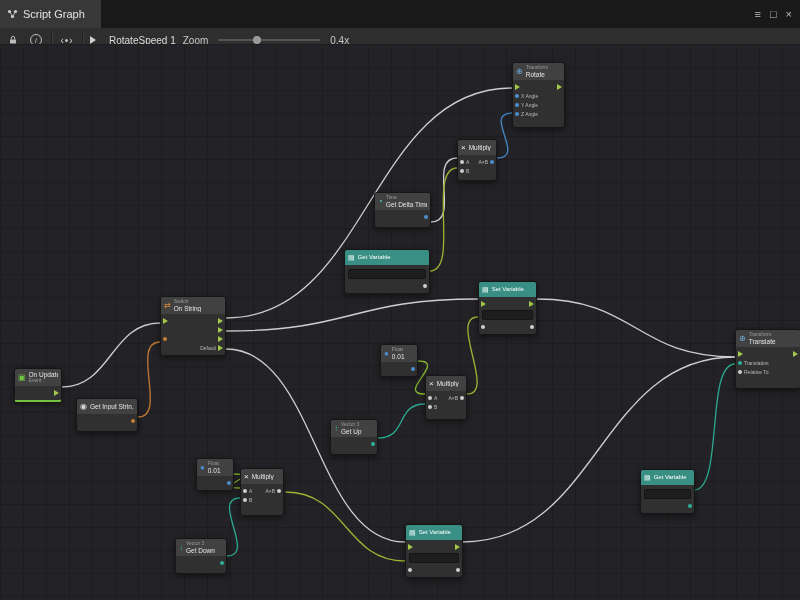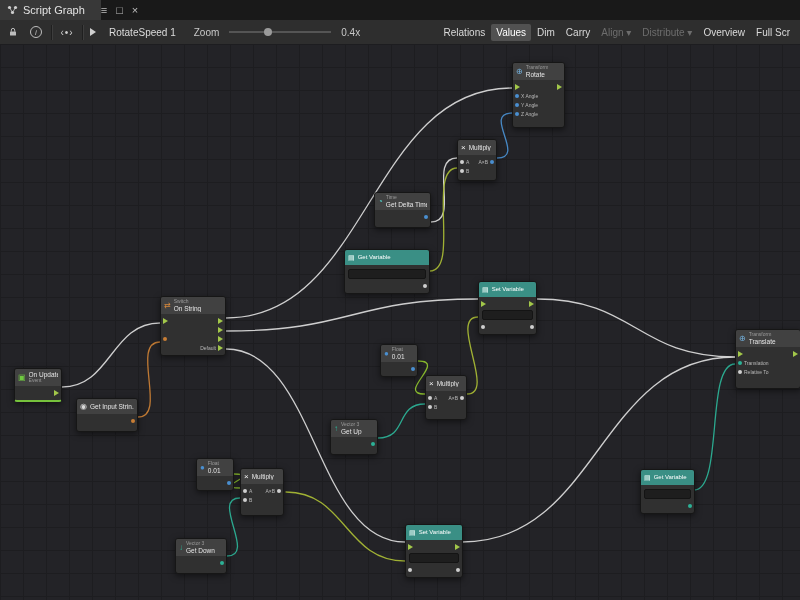--- a/index.html
+++ b/index.html
@@ -1,39 +1,39 @@
 <!DOCTYPE html>
 <html><head>
 <meta charset="utf-8">
 <style>
   html,body{margin:0;padding:0}
   body{width:800px;height:600px;position:relative;overflow:hidden;background:#232326;
        font-family:"Liberation Sans",sans-serif;user-select:none}
 
   
-  #titlebar{height:20px;background:#191919;display:flex;justify-content:flex-start;align-items:stretch}
+  #titlebar{height:28px;background:#191919;display:flex;justify-content:space-between;align-items:stretch}
   .tab{display:flex;align-items:center;gap:5px;background:#383838;padding:0 16px 0 7px;
        font-size:11px;color:#e3e3e3;cursor:pointer}
   .tab-icon{flex:none}
   .win-controls{display:flex;align-items:center;gap:9px;padding-right:8px;color:#bfbfbf;font-size:11px}
   .win-controls span{cursor:pointer;line-height:1}
 
   
   #toolbar{height:24px;background:#2e2e2e;border-bottom:1px solid #151515;display:flex;
            align-items:center;padding:0 5px;gap:7px;font-size:10px;color:#cfcfcf;white-space:nowrap}
   .icon-btn{display:flex;align-items:center;justify-content:center;width:16px;height:16px;cursor:pointer}
   .info-circle{width:10px;height:10px;border:1px solid #bdbdbd;border-radius:50%;color:#bdbdbd;
                font-size:8px;display:flex;align-items:center;justify-content:center;font-style:italic}
   .info-circle::after{content:"i"}
   .code-glyph{font-size:10px;color:#cfcfcf;letter-spacing:1px}
   .sep{width:1px;height:15px;background:#1f1f1f;box-shadow:1px 0 0 #3d3d3d;flex:none}
   .graph-name{display:flex;align-items:center;gap:13px;cursor:pointer;color:#dcdcdc}
   .flow-tri{width:0;height:0;border-top:4px solid transparent;border-bottom:4px solid transparent;
             border-left:6px solid #cfcfcf}
-  .zoom{display:flex;align-items:center;gap:10px;margin-left:11px;color:#c8c8c8}
+  .zoom{display:flex;align-items:center;gap:10px;margin-left:0;color:#c8c8c8}
   .slider{position:relative;width:102px;height:14px;cursor:pointer}
   .slider .track{position:absolute;left:0;right:0;top:6px;height:2px;background:#555}
   .slider .handle{position:absolute;top:3px;width:8px;height:8px;border-radius:50%;background:#9a9a9a}
   #toolbar-buttons{display:flex;align-items:center;gap:1px;margin-left:auto}
   .tb-btn{padding:3px 5px;border-radius:2px;cursor:pointer;color:#dadada}
   .tb-btn.active{background:#515151;color:#fff}
   .tb-btn.disabled{color:#6d6d6d}
 
   
   #canvas{position:absolute;top:44px;left:0;width:800px;height:556px;overflow:hidden;
@@ -107,30 +107,20 @@
     <span>RotateSpeed 1</span>
   </span>
   <span class="zoom">
     <span>Zoom</span>
     <span class="slider">
       <span class="track"></span>
       <span class="handle" id="zoom-handle" style="left: 34%;"></span>
     </span>
     <span>0.4x</span>
   </span>
-  <div id="toolbar-buttons">
-      <span class="tb-btn">Relations</span>
-      <span class="tb-btn active">Values</span>
-      <span class="tb-btn">Dim</span>
-      <span class="tb-btn">Carry</span>
-      <span class="tb-btn disabled">Align ▾</span>
-      <span class="tb-btn disabled">Distribute ▾</span>
-      <span class="tb-btn">Overview</span>
-      <span class="tb-btn">Full Scr</span>
-    </div>
 </div>
 
 <div id="canvas">
   <div id="graph-layer">
     <svg id="wires" width="800" height="600">
         <path d="M 62 387 C 111 387, 111 323, 160 323" stroke="#d8d8d8"></path>
         <path d="M 138 417 C 168 417, 130 342, 160 342" stroke="#c87e35"></path>
         <path d="M 226 318 C 369 318, 369 88, 512 88" stroke="#d8d8d8"></path>
         <path d="M 226 331 C 352 331, 352 299, 478 299" stroke="#d8d8d8"></path>
         <path d="M 226 349 C 315.5 349, 315.5 542, 405 542" stroke="#d8d8d8"></path>

